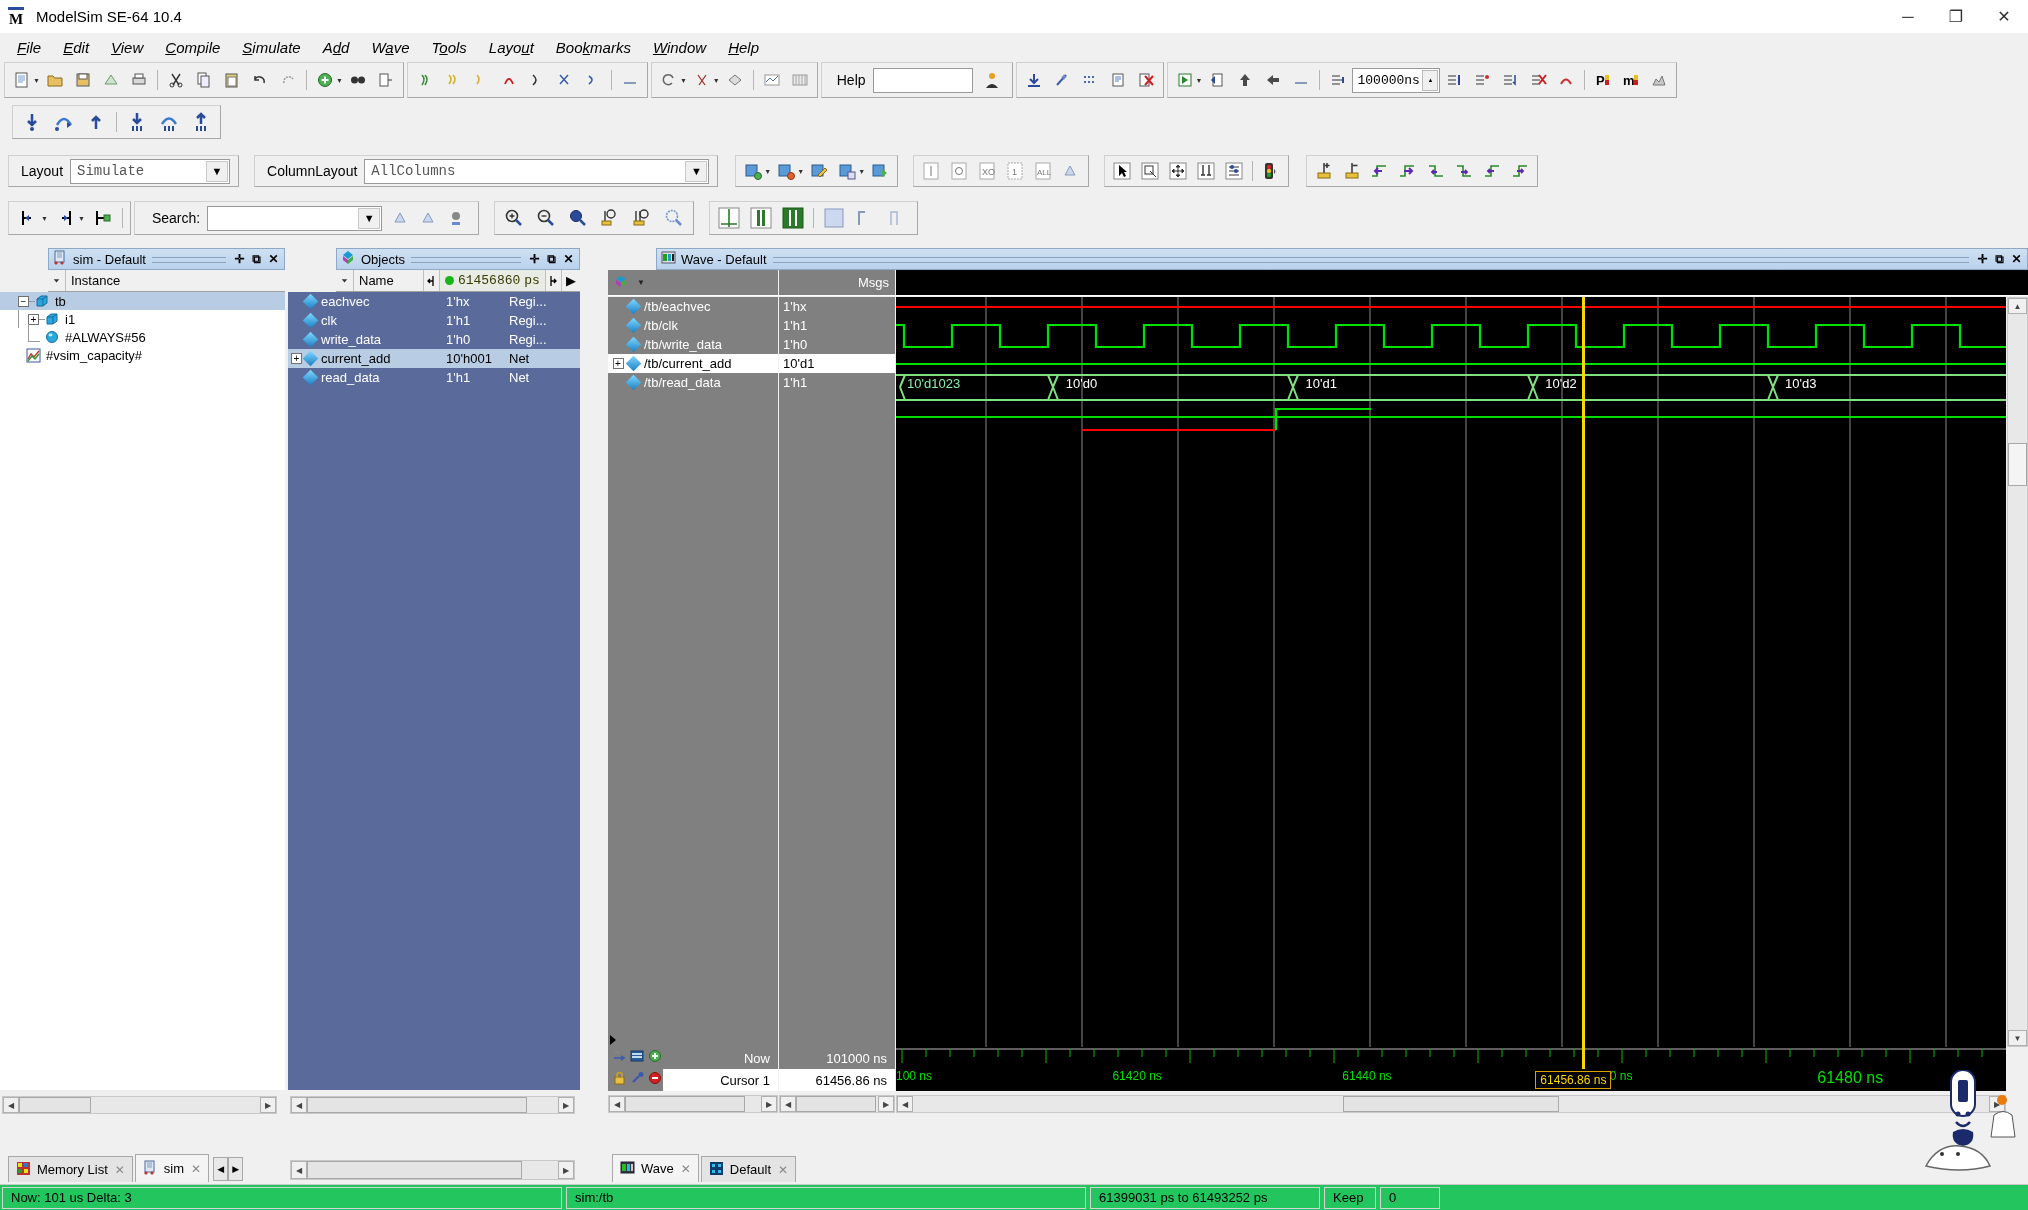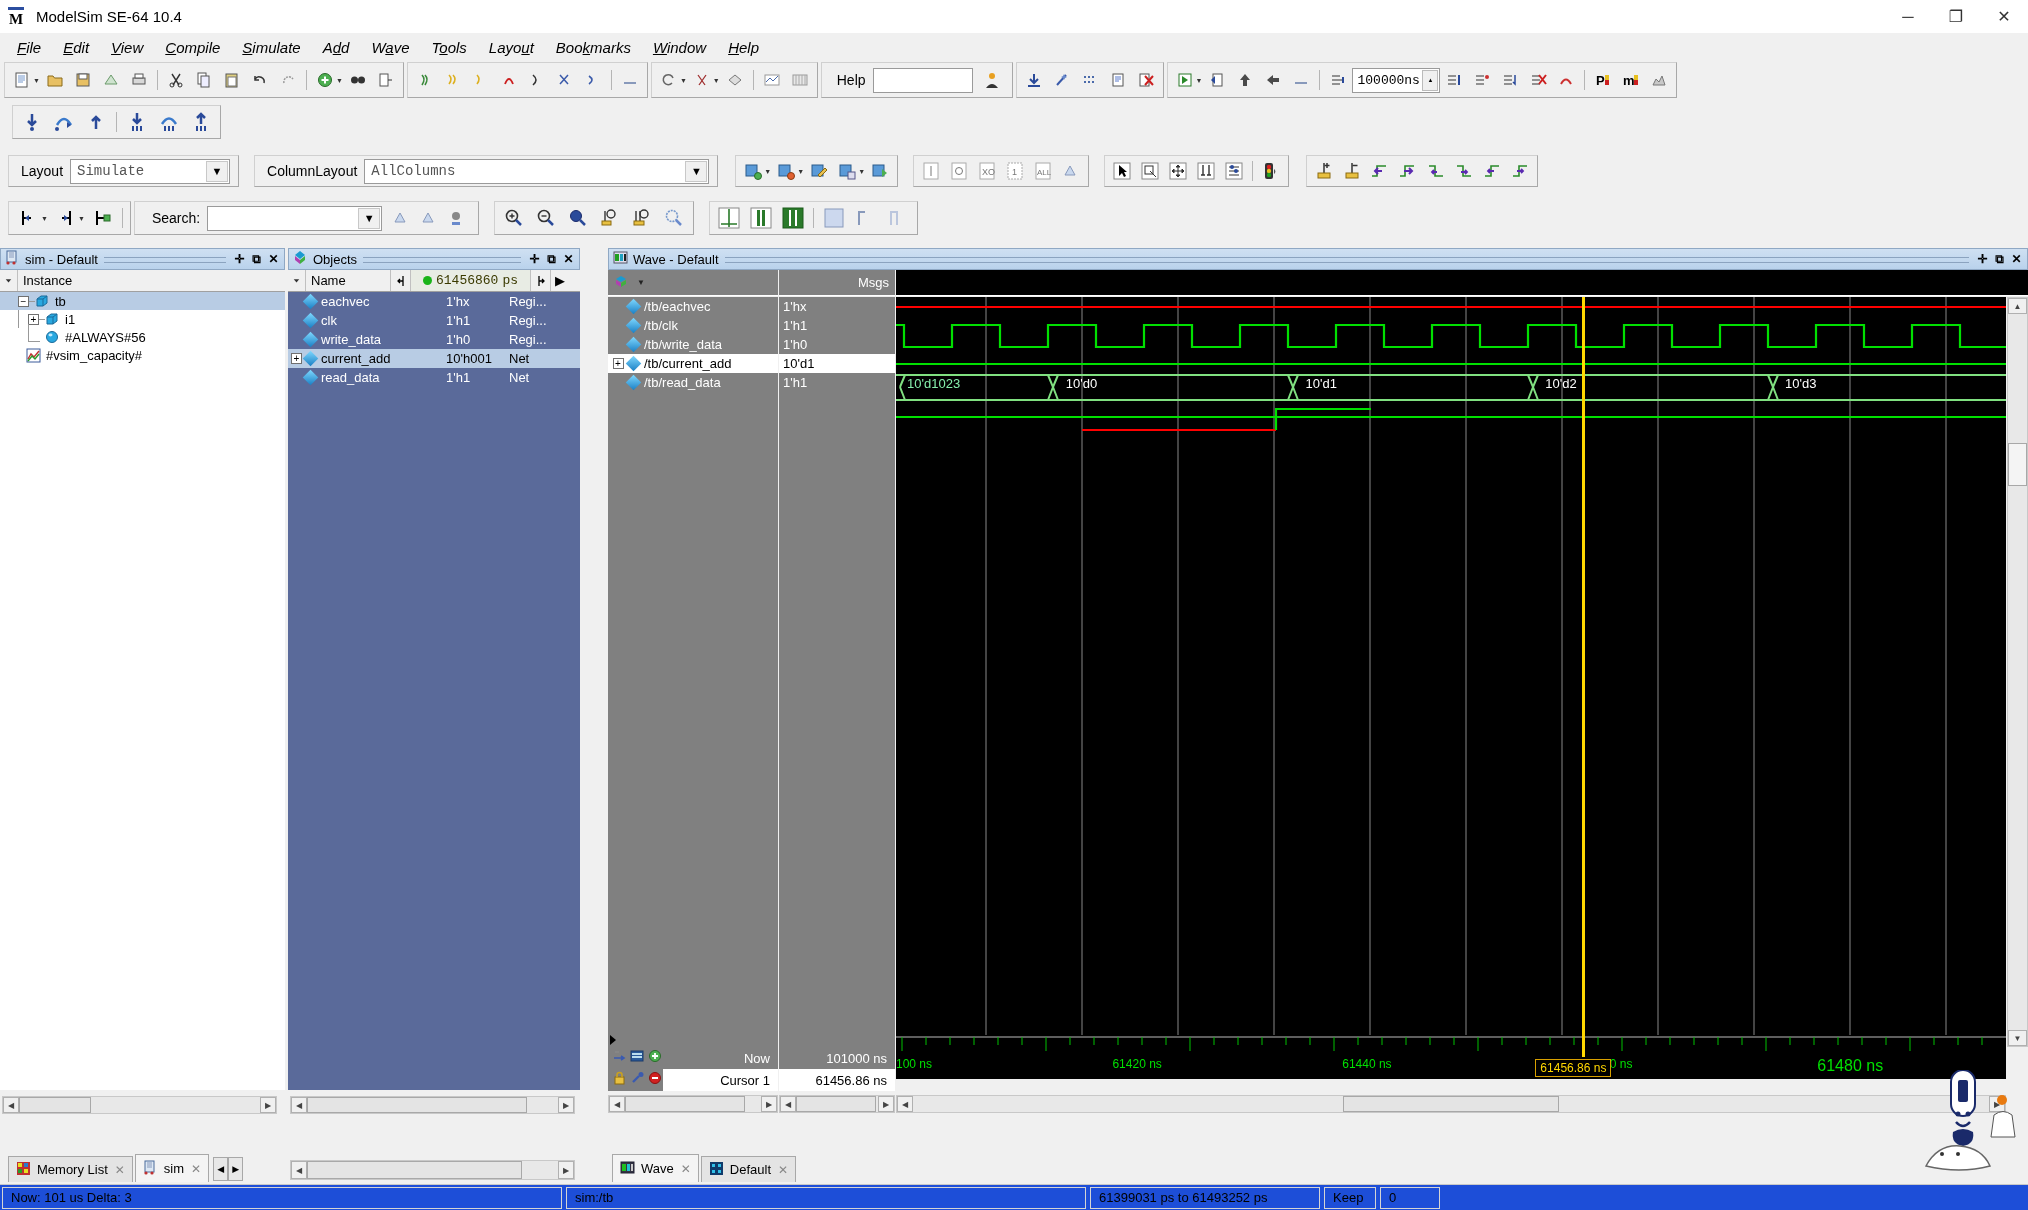--- a/index.html
+++ b/index.html
@@ -64,21 +64,21 @@
   .combo .cbtn {
     position:absolute; right:1px; top:1px; bottom:1px; width:22px;
     background:#f0f0f0; border:1px solid #c8c8c8; display:flex; align-items:center; justify-content:center;
     font-size: 11px; color:#000;
   }
   .textfield {
     height: 25px; border:1px solid #9a9a9a; background:#fff; display:inline-block;
   }
 
   
-  .panel { position: absolute; background:#f0f0f0; }
+  .panel { position: absolute; background:#f0f0f0;padding-left:48px; }
   .panel-title {
     height: 22px; display:flex; align-items:center;
     background: linear-gradient(#cfe0f2, #b9d2ec);
     border:1px solid #8fa8c4; font-size:13px; color:#000; padding-left:4px;
   }
   .panel-title .pt-text { margin-left: 5px; font-weight: normal; }
   .panel-title .pt-dashes { flex:1; height:100%; margin:0 6px; position:relative; }
   .panel-title .pt-dashes::before,
   .panel-title .pt-dashes::after {
     content:''; position:absolute; left:0; right:0; height:1px; background:#8ba3bf;
@@ -151,21 +151,21 @@
     height:26px; display:flex; align-items:center; padding:0 7px; margin-right:2px;
     background:#e4e4e4; border:1px solid #a8a8a8; border-bottom:none;
     font-size:13px; color:#000;
   }
   .tab.active { background:#f4f4f4; height:28px; }
   .tab .tclose { margin-left:7px; font-size:12px; color:#888; }
 
   
   .statusbar {
     position:absolute; left:0; bottom:0; width:2028px; height:26px;
-    background:#1d4ed8; border-top:1px solid #c8c8c8; display:flex; align-items:center;
+    background:#22c55e; border-top:1px solid #c8c8c8; display:flex; align-items:center;
   }
   .sb-cell { height:22px; display:flex; align-items:center; font-size:13px; color:#000;
      padding:0 8px; border:1px solid #d4d4d4; margin: 0 2px; }
 
   .nowcur-row { height:22px; display:flex; align-items:center; background:#808080; }
 </style>
 </head>
 <body>
 
 <div class="titlebar">
@@ -1254,21 +1254,21 @@
         <svg width="15" height="14" viewBox="0 0 15 14">
             <circle cx="7" cy="7" r="5.5" fill="#d02020" stroke="#8a1010"></circle>
             <rect x="4" y="6" width="6" height="2" fill="#fff"></rect>
           </svg>
       </span>
     </span>
     <span style="flex:1;height:100%;background:#fff;display:flex;align-items:center;justify-content:flex-end;padding-right:8px;font-size:13px;color:#000;">Cursor 1</span>
   </div>
   <div class="nowcur-row" style="position:absolute;left:171px;bottom:55px;width:116px;background:#fff;justify-content:flex-end;padding-right:8px;font-size:13px;color:#000;">61456.86 ns</div>
 
-  <div style="position:absolute;left:288px;bottom:67px;right:22px;height:44px;background:#000;overflow:hidden;">
+  <div style="position:absolute;left:288px;bottom:55px;right:22px;height:44px;background:#000;overflow:hidden;">
     <svg width="100%" height="22" viewBox="0 0 1110 22" preserveAspectRatio="none" style="display:block;">
       <g stroke="#00c000" stroke-width="1">
         <line x1="0" y1="2" x2="1110" y2="2" stroke="#bbb"></line>
         <line x1="6" y1="2" x2="6" y2="16"></line>
         <line x1="30" y1="2" x2="30" y2="10"></line>
           <line x1="54" y1="2" x2="54" y2="10"></line>
         <line x1="78" y1="2" x2="78" y2="10"></line>
           <line x1="102" y1="2" x2="102" y2="10"></line>
         <line x1="126" y1="2" x2="126" y2="10"></line>
           <line x1="150" y1="2" x2="150" y2="16"></line>

